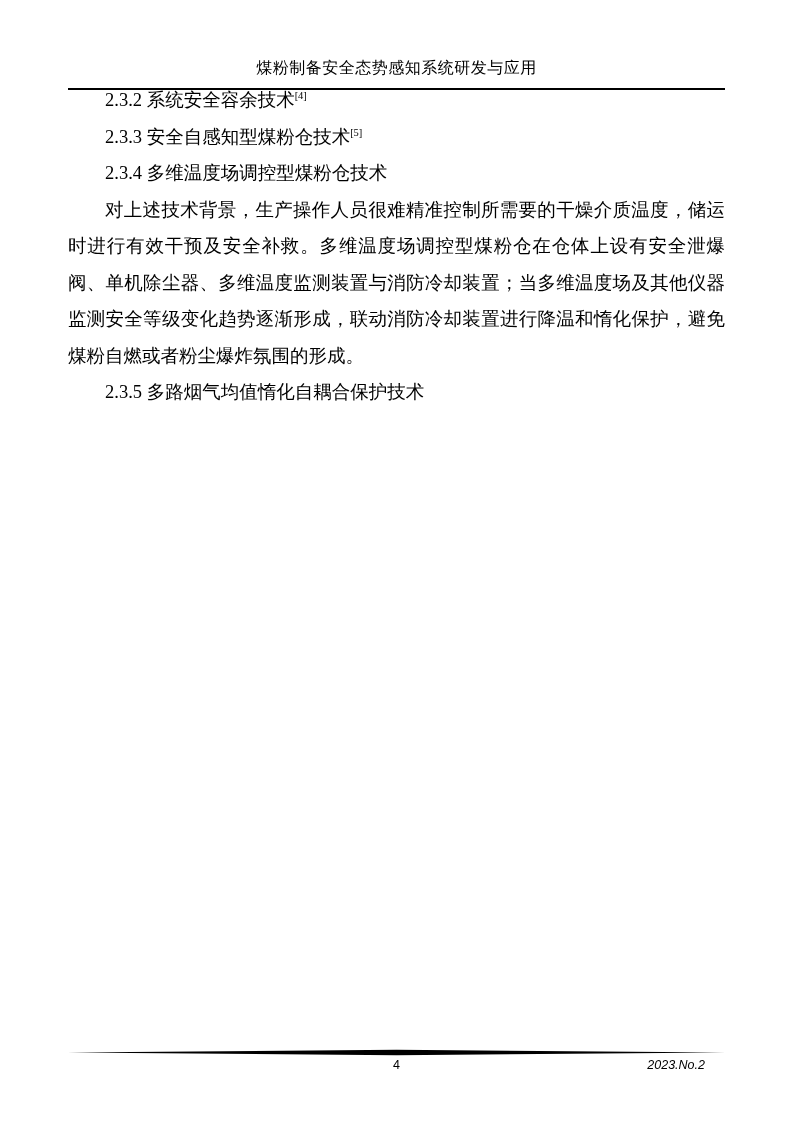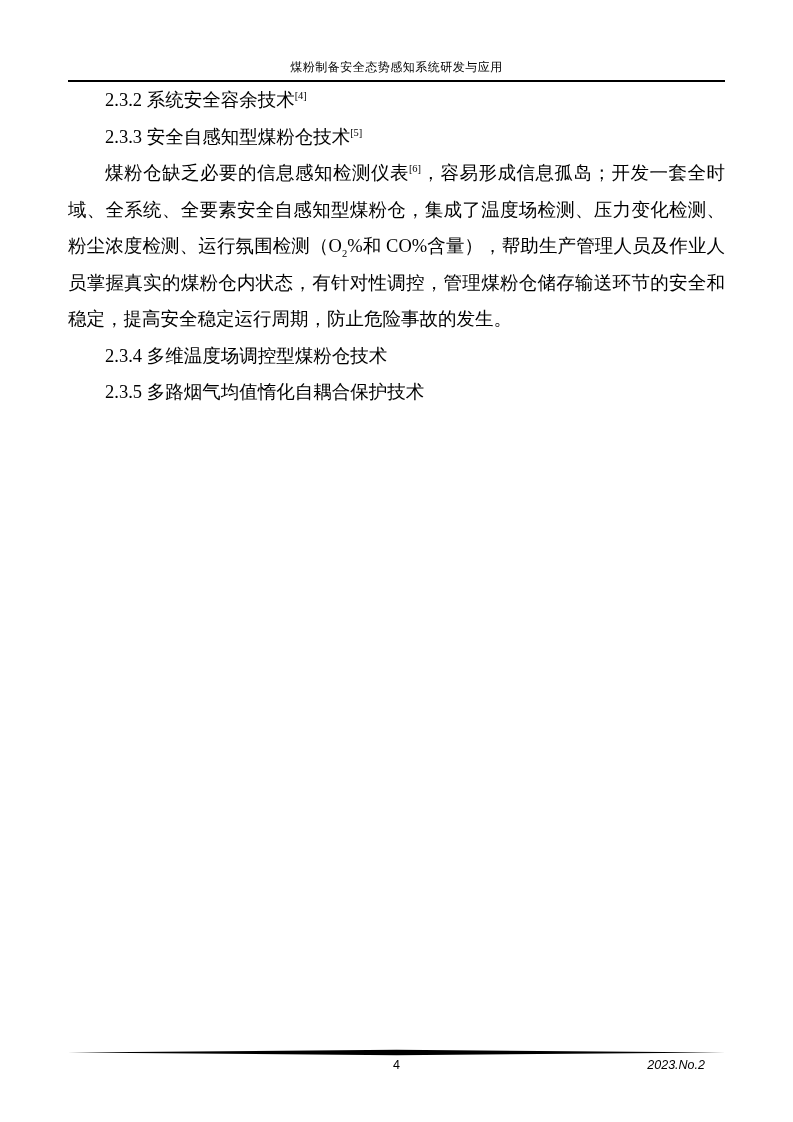--- a/index.html
+++ b/index.html
@@ -14,23 +14,23 @@
   }
   .header {
     position: absolute;
     top: 59px;
     left: 68px;
     right: 68px;
     border-bottom: 2px solid #000000;
   }
   .header-title {
     text-align: center;
-    font-size: 12px;
+    font-size: 16px;
     line-height: 17px;
-    padding-bottom: 4px;
+    padding-bottom: 12px;
     letter-spacing: 0.5px;
   }
   .body-area {
     position: absolute;
     top: 82px;
     left: 68px;
     right: 68px;
     font-size: 18.5px;
     line-height: 36.5px;
     text-align: justify;
@@ -70,22 +70,22 @@
 
 <div class="page">
 
   <header class="header">
     <div class="header-title">煤粉制备安全态势感知系统研发与应用</div>
   </header>
 
   <main class="body-area">
       <p class="heading"><span>2.3.2 系统安全容余技术</span><sup>[4]</sup></p>
       <p class="heading"><span>2.3.3 安全自感知型煤粉仓技术</span><sup>[5]</sup></p>
-      <p class="paragraph"><span>煤粉仓缺乏必要的信息感知检测仪表</span><sup>[6]</sup><span>，容易形成信息孤岛；开发一套全时域、全系统、全要素安全自感知型煤粉仓，集成了温度场检测、压力变化检测、粉尘浓度检测、运行氛围检测（O</span><sub>2</sub><span>%和 CO%含量），帮助生产管理人员及作业人员掌握真实的煤粉仓内状态，有针对性调控，管理煤粉仓储存输送环节的安全和稳定，提高安全稳定运行周期，防止危险事故的发生。</span></p>
       <p class="heading"><span>2.3.4 多维温度场调控型煤粉仓技术</span></p>
+      <p class="paragraph"><span>对上述技术背景，生产操作人员很难精准控制所需要的干燥介质温度，储运时进行有效干预及安全补救。多维温度场调控型煤粉仓在仓体上设有安全泄爆阀、单机除尘器、多维温度监测装置与消防冷却装置；当多维温度场及其他仪器监测安全等级变化趋势逐渐形成，联动消防冷却装置进行降温和惰化保护，避免煤粉自燃或者粉尘爆炸氛围的形成。</span></p>
       <p class="heading"><span>2.3.5 多路烟气均值惰化自耦合保护技术</span></p>
     </main>
 
   <footer class="footer">
     <svg class="footer-rule-svg" viewBox="0 0 657 7" preserveAspectRatio="none">
       <polygon points="0,3.5 328.5,0.8 657,3.5 328.5,6.2" fill="#000000"></polygon>
     </svg>
     <div class="footer-row">
       <span class="page-number">4</span>
       <span class="issue-label">2023.No.2</span>

